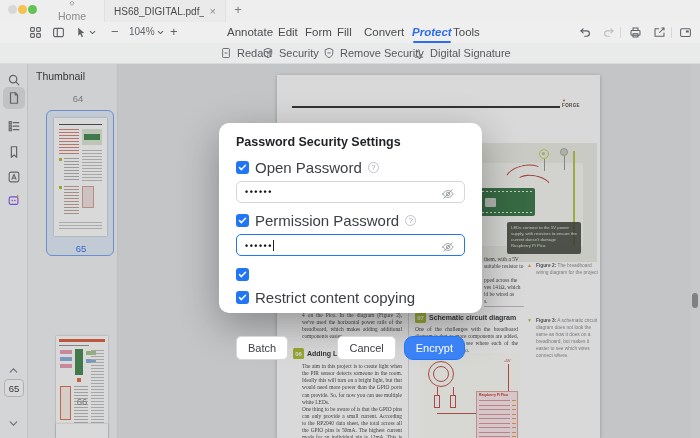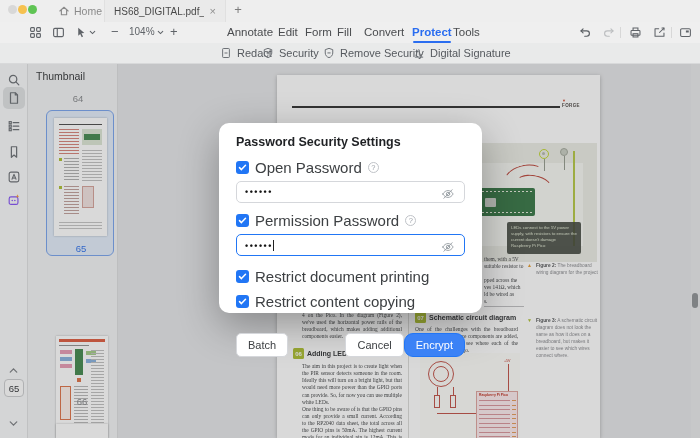--- a/index.html
+++ b/index.html
@@ -5,36 +5,36 @@
   * { margin:0; padding:0; box-sizing:border-box; }
   body { font-family:"Liberation Sans", sans-serif; background:#888; }
   .app { position:relative; width:700px; height:438px; background:#eeeeee; overflow:hidden;
          font-family:"Liberation Sans", sans-serif; }
   .abs { position:absolute; }
 
   
   .tabbar { position:absolute; left:0; top:0; width:700px; height:22px; background:#eeeeee; }
   .tl { position:absolute; top:5px; width:9px; height:9px; border-radius:50%; }
   .tab-home { position:absolute; left:52px; top:0; height:22px; display:flex; align-items:center; gap:4px;
-              color:#8a8a8a; font-size:10.5px; padding:0 6px; }
+              color:#8a8a8a; font-size:10.5px; padding:0 6px;flex-direction:column; }
   .tab-doc { position:absolute; left:104px; top:0; height:22px; width:122px; display:flex; align-items:center;
              gap:6px; padding:0 9px; color:#4a4a4a; font-size:10px;
              border-left:1px solid #e0e0e0; border-right:1px solid #e0e0e0; background:#eaeaea; }
   .tab-doc .close { color:#8f8f8f; font-size:11px; line-height:1; }
   .tab-add { position:absolute; left:230px; top:2px; width:16px; height:16px; color:#7c7c7c;
              font-size:13px; text-align:center; line-height:16px; }
 
   
   .toolbar { position:absolute; left:0; top:22px; width:700px; height:21px; background:#efefef; }
   .ticon { position:absolute; top:3px; width:15px; height:15px; color:#5f6368; display:flex;
            align-items:center; justify-content:center; }
   .tglyph { position:absolute; top:1px; color:#5f6368; font-size:13px; line-height:18px; }
   .zoomval { position:absolute; left:129px; top:4px; font-size:10px; color:#5f6368; }
   .menu { position:absolute; top:4px; font-size:11.5px; color:#4a4c4f; }
-  .menu.active { color:#2a6df0; font-weight:bold; }
+  .menu.active { color:#2a6df0; font-weight:bold;font-style:italic; }
   .menu.active::after { content:""; position:absolute; left:1px; right:1px; bottom:-5px; height:2px;
                         background:#2a6df0; border-radius:1px; }
   .vsep { position:absolute; top:5px; width:1px; height:11px; background:#d7d7d7; }
 
   
   .protectbar { position:absolute; left:0; top:43px; width:700px; height:21px; background:#e9eaea;
                 border-bottom:1px solid #d8d9da; }
   .pitem { position:absolute; top:0; height:20px; display:flex; align-items:center; gap:5px;
            color:#55595e; font-size:11px; }
   .pitem svg { color:#6a6e73; }
@@ -99,21 +99,21 @@
   .pwfield { height:22px; border:1px solid #d5d7db; border-radius:5px; display:flex; align-items:center;
              padding:0 8px; background:#fff; }
   .pwfield.focused { border-color:#2176f5; }
   .pwdots { font-size:9px; letter-spacing:1.5px; color:#141414; font-weight:bold; flex:1; }
   .caret { display:inline-block; width:1px; height:11px; background:#222; vertical-align:-2px; }
   .eyebtn { width:15px; height:13px; color:#9aa0a6; }
   .btn { height:24px; border:1px solid #d5d7db; border-radius:5px; background:#fff; font-size:11px;
          color:#3d4043; display:flex; align-items:center; justify-content:center; padding:0 11px;
          font-family:"Liberation Sans", sans-serif; }
   .btn.primary { background:#3b82f6; border-color:#2176f5; color:#ffffff; font-weight:normal;border-radius:9px; }
-  .btnrow { display:flex; align-items:center; margin-top:23px; }
+  .btnrow { display:flex; align-items:center; gap:8px; margin-top:30px; }
   .spacer { flex:1; }
   .pre { white-space:pre-line; }
 </style>
 </head>
 <body>
 
 <div class="app">
 
   <div class="tabbar">
     <span class="tl" style="left:8px;  background:#d8d8d8;"></span>
@@ -467,21 +467,20 @@
             </svg>
         </span>
       </div>
 
       <div class="chkrow" style="margin-top:12px;">
         <span class="chk">
           <svg width="9" height="9" viewBox="0 0 12 12" fill="none" stroke="#ffffff" stroke-width="2" stroke-linecap="round" stroke-linejoin="round">
               <polyline points="2,6.2 4.6,8.8 10,3"></polyline>
             </svg>
         </span>
-        <span class="chklabel">Restrict document printing</span>
       </div>
       <div class="chkrow" style="margin-top:8px;">
         <span class="chk">
           <svg width="9" height="9" viewBox="0 0 12 12" fill="none" stroke="#ffffff" stroke-width="2" stroke-linecap="round" stroke-linejoin="round">
               <polyline points="2,6.2 4.6,8.8 10,3"></polyline>
             </svg>
         </span>
         <span class="chklabel">Restrict content copying</span>
       </div>
 

